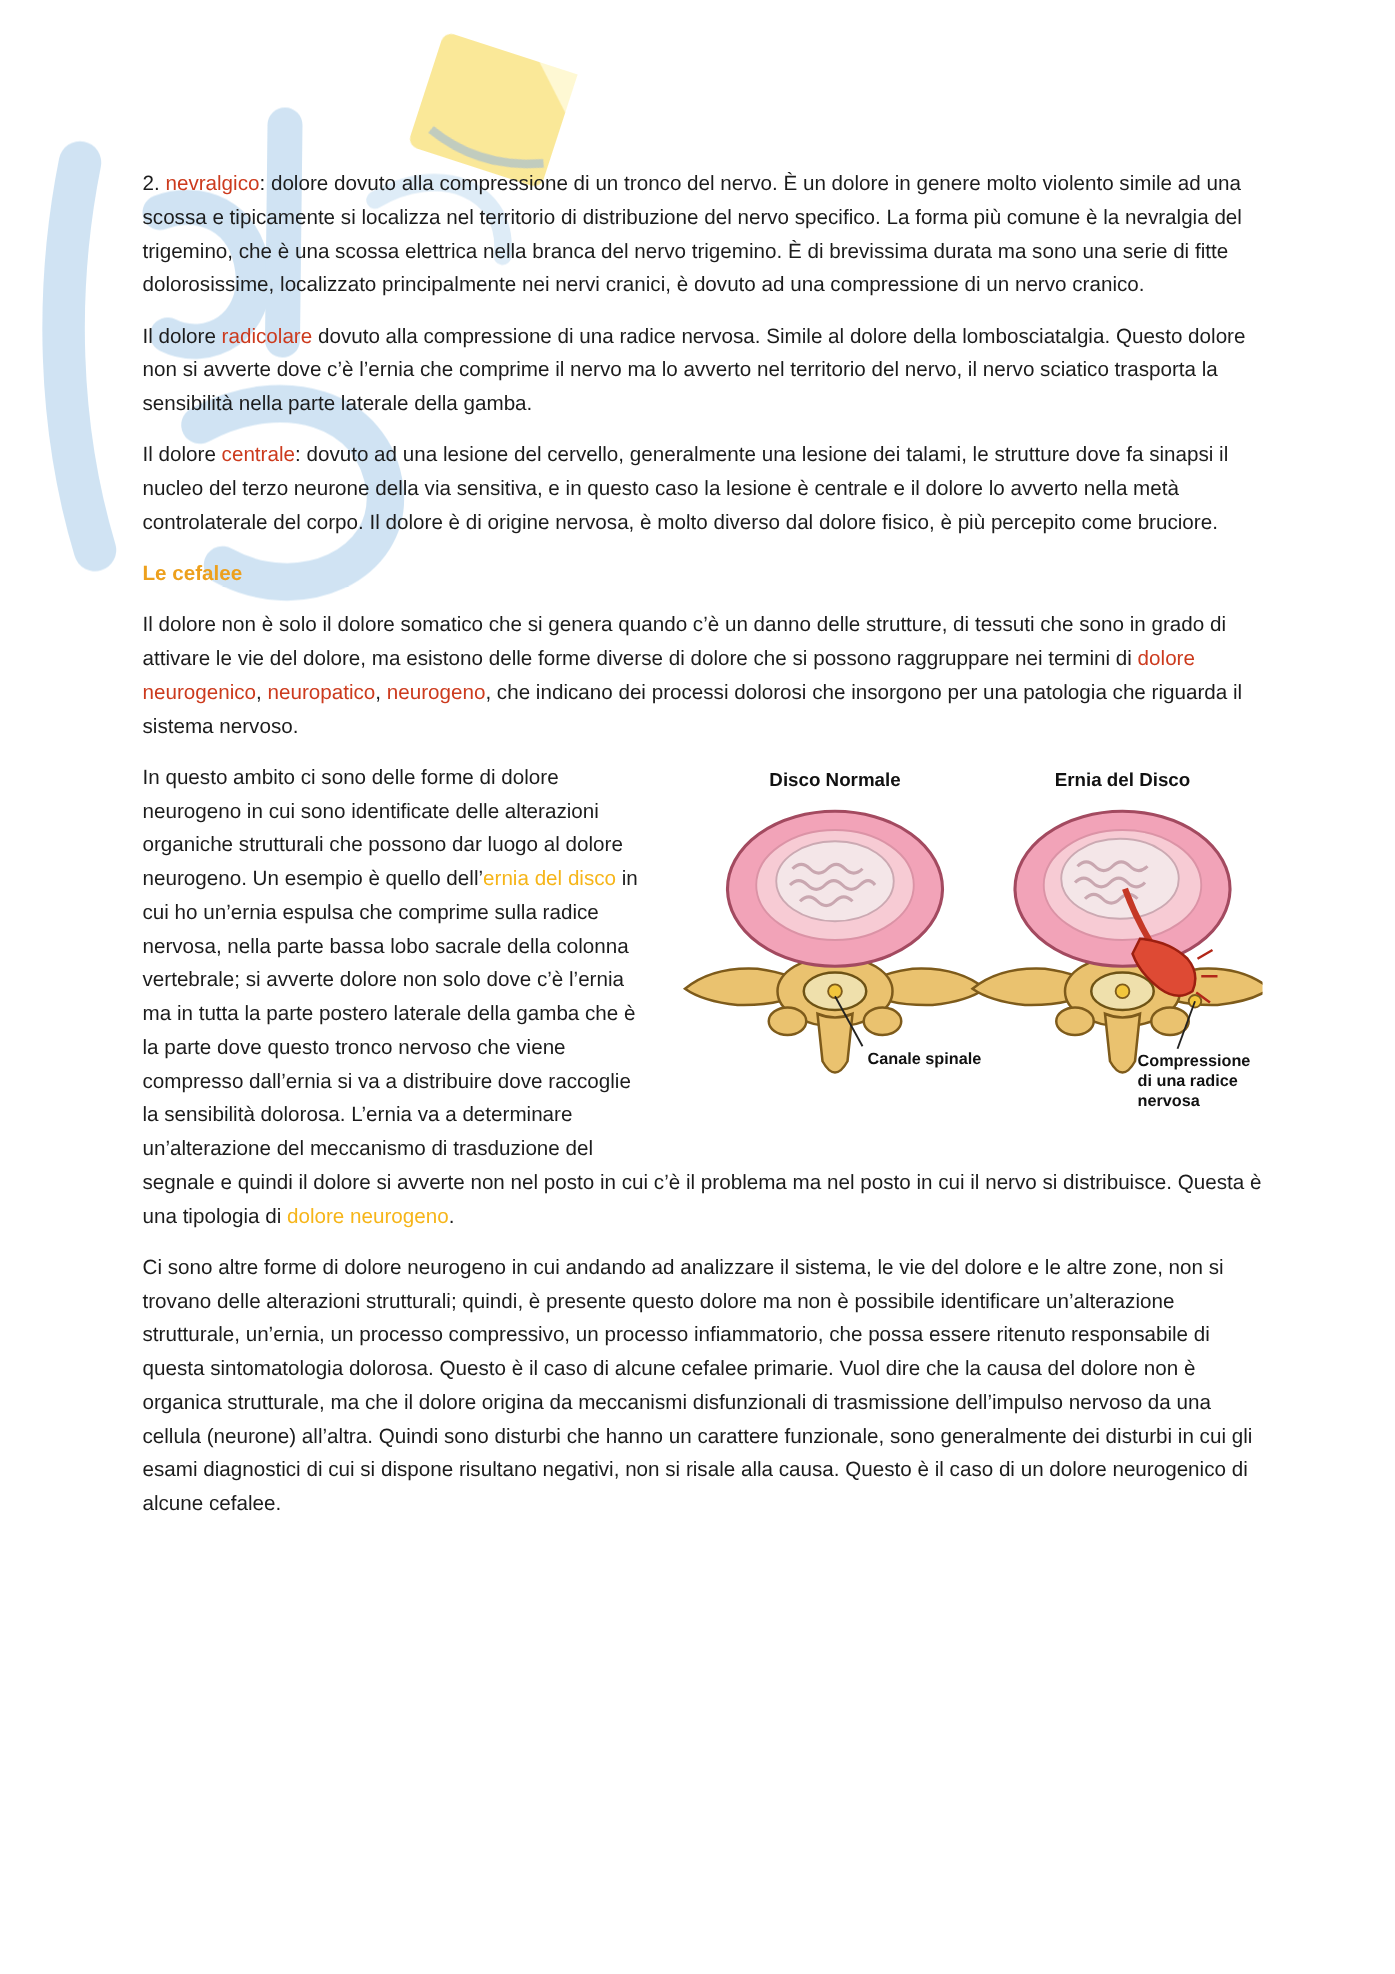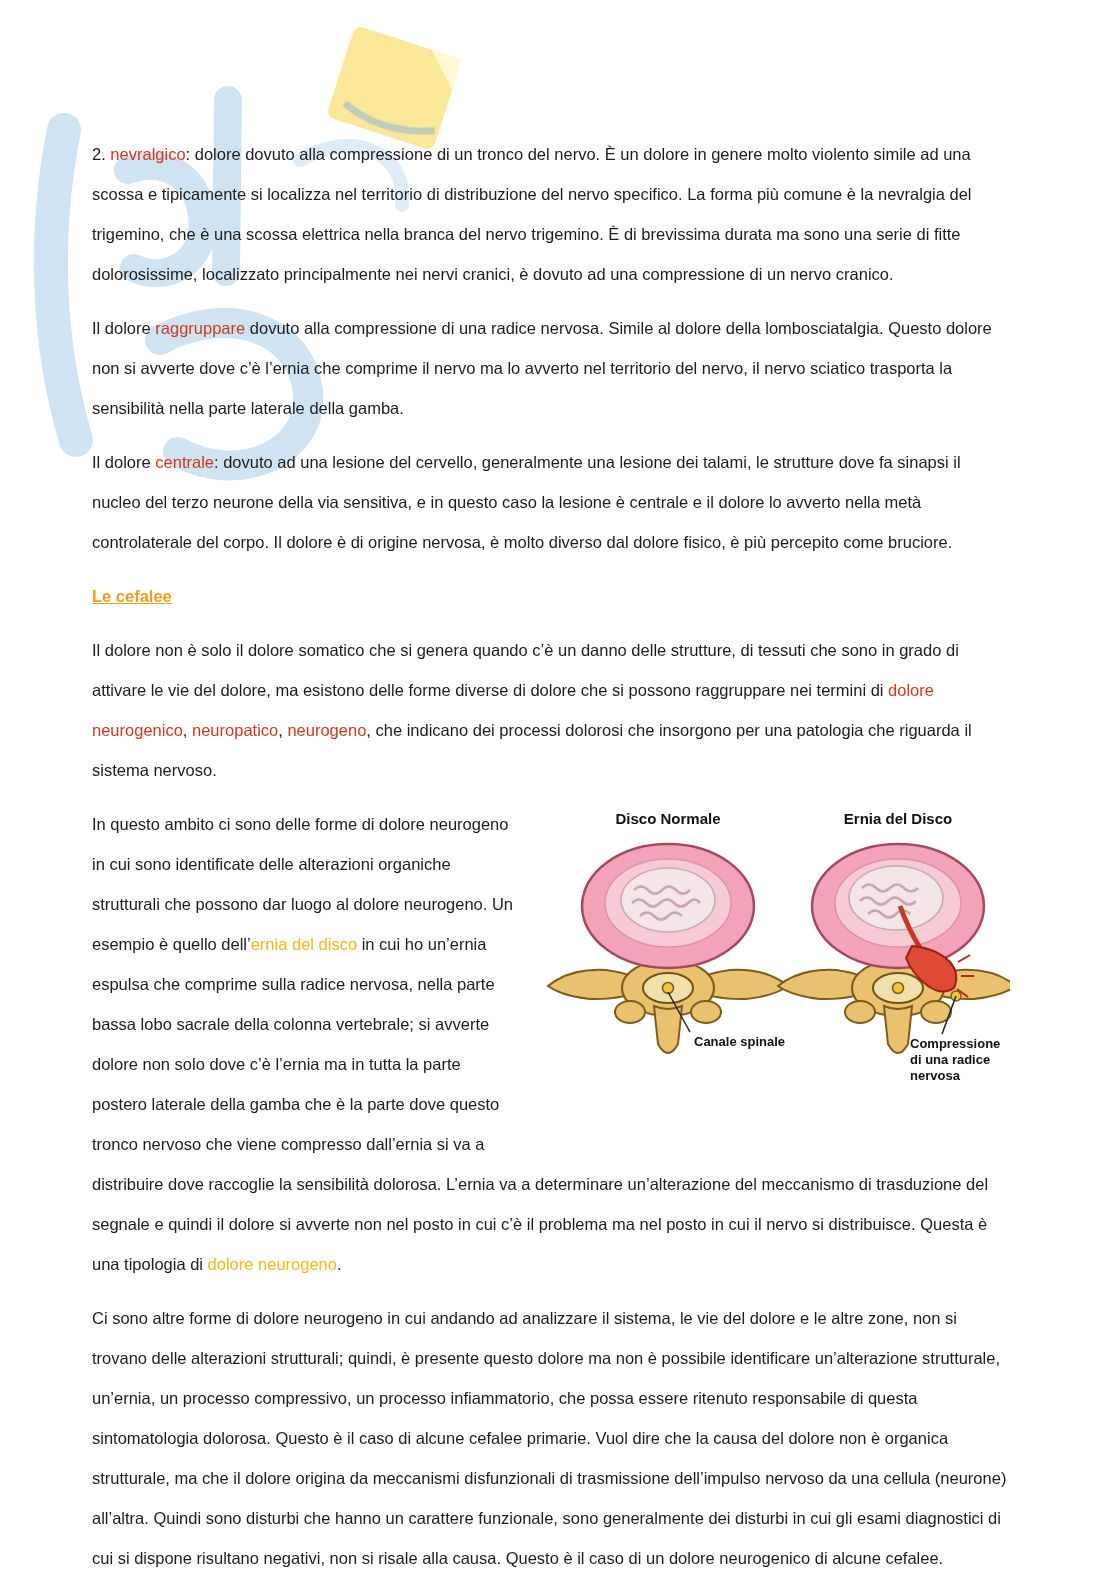--- a/index.html
+++ b/index.html
@@ -22,30 +22,29 @@
   .watermark {
     position: absolute;
     left: 0;
     top: 0;
     z-index: 0;
     pointer-events: none;
   }
   .content {
     position: relative;
     z-index: 1;
-    padding: 134px 106px 0 44px;
+    padding: 134px 106px 0 114px;
     font-size: 16.5px;
-    line-height: 40px;
-    margin-left: 48px;
+    line-height: 27px;
   }
   p {
     margin: 0 0 14px 0;
   }
   .red { color: var(--red, #cc3a1d); }
-  .orange-h { color: var(--orangeHeading, #eda01d); text-decoration: underline; }
+  .orange-h { color: var(--orangeHeading, #eda01d); }
   .orange-i { color: var(--orangeInline, #f6b519); }
   .heading {
     font-weight: bold;
     margin: 0 0 14px 0;
   }
   .figure-float {
     float: right;
     width: 470px;
     margin: 2px 0 8px 22px;
     display: block;
@@ -101,21 +100,21 @@
         <path d="M160,340 C225,305 300,325 308,392 C314,452 240,486 178,452" stroke-width="30"></path>
         <path d="M300,160 C350,130 408,150 402,205" stroke-width="14" opacity="0.7"></path>
       </g>
     </g>
   </svg>
 
   <div class="content">
 
     <p><span>2. </span><span class="red">nevralgico</span><span>: dolore dovuto alla compressione di un tronco del nervo. È un dolore in genere molto violento simile ad una scossa e tipicamente si localizza nel territorio di distribuzione del nervo specifico. La forma più comune è la nevralgia del trigemino, che è una scossa elettrica nella branca del nervo trigemino. È di brevissima durata ma sono una serie di fitte dolorosissime, localizzato principalmente nei nervi cranici, è dovuto ad una compressione di un nervo cranico.</span></p>
 
-    <p><span>Il dolore </span><span class="red">raggruppare</span><span> dovuto alla compressione di una radice nervosa. Simile al dolore della lombosciatalgia. Questo dolore non si avverte dove c’è l’ernia che comprime il nervo ma lo avverto nel territorio del nervo, il nervo sciatico trasporta la sensibilità nella parte laterale della gamba.</span></p>
+    <p><span>Il dolore </span><span class="red">radicolare</span><span> dovuto alla compressione di una radice nervosa. Simile al dolore della lombosciatalgia. Questo dolore non si avverte dove c’è l’ernia che comprime il nervo ma lo avverto nel territorio del nervo, il nervo sciatico trasporta la sensibilità nella parte laterale della gamba.</span></p>
 
     <p><span>Il dolore </span><span class="red">centrale</span><span>: dovuto ad una lesione del cervello, generalmente una lesione dei talami, le strutture dove fa sinapsi il nucleo del terzo neurone della via sensitiva, e in questo caso la lesione è centrale e il dolore lo avverto nella metà controlaterale del corpo. Il dolore è di origine nervosa, è molto diverso dal dolore fisico, è più percepito come bruciore.</span></p>
 
 
     <p class="heading orange-h">Le cefalee</p>
 
     <p><span>Il dolore non è solo il dolore somatico che si genera quando c’è un danno delle strutture, di tessuti che sono in grado di attivare le vie del dolore, ma esistono delle forme diverse di dolore che si possono raggruppare nei termini di </span><span class="red">dolore neurogenico</span><span>, </span><span class="red">neuropatico</span><span>, </span><span class="red">neurogeno</span><span>, che indicano dei processi dolorosi che insorgono per una patologia che riguarda il sistema nervoso.</span></p>
 
     <p class="clearfix"><span class="figure-float"><svg width="470" height="300" viewBox="0 0 470 300">
         <text class="fig-title" x="128" y="18" text-anchor="middle">Disco Normale</text>

